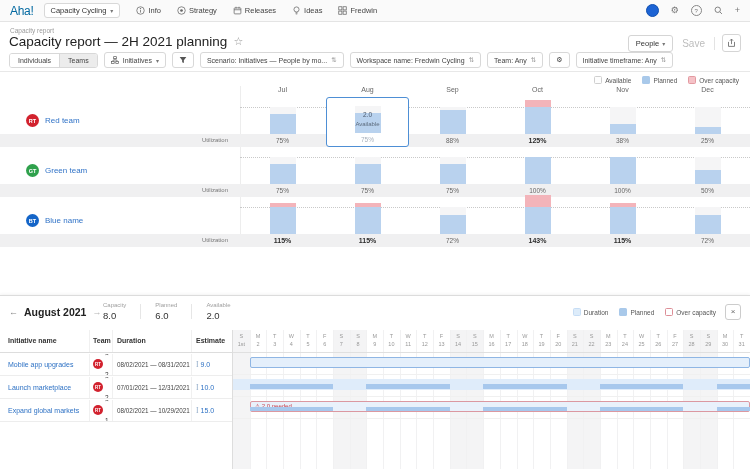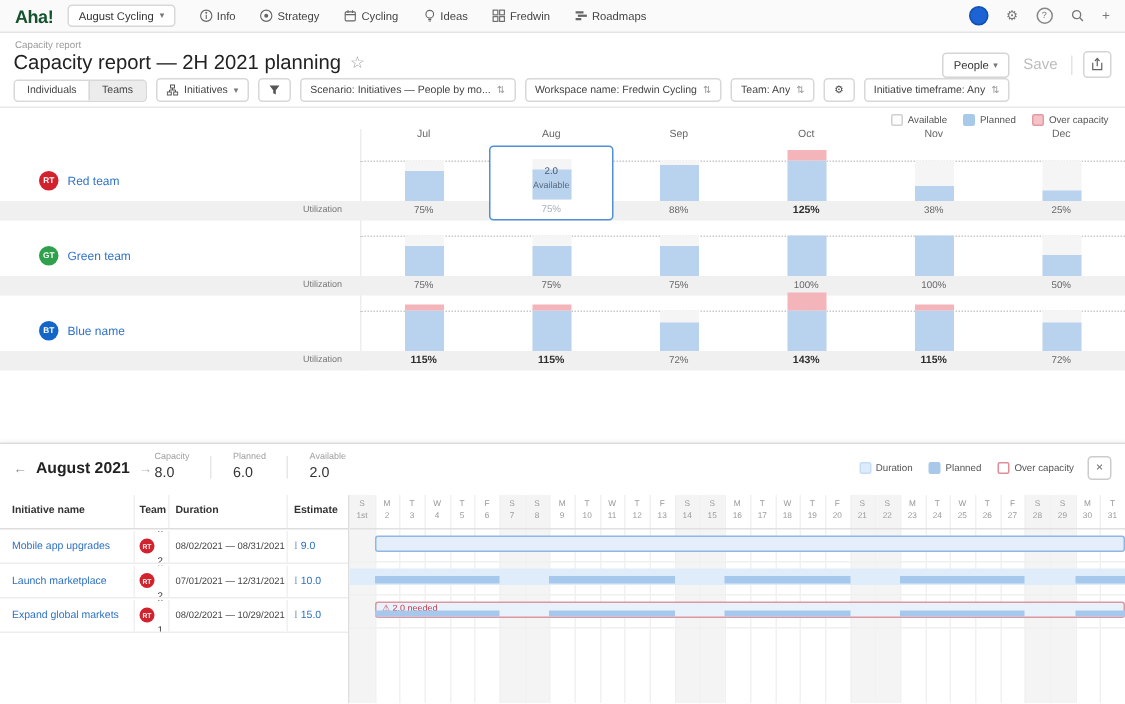--- a/index.html
+++ b/index.html
@@ -2,21 +2,21 @@
 <html><head>
 <meta charset="utf-8">
 <style>
   html,body{margin:0;padding:0}
   body{width:750px;height:469px;overflow:hidden;background:#fff;position:relative;
        font-family:"Liberation Sans","DejaVu Sans",sans-serif;color:#333;-webkit-font-smoothing:antialiased}
   svg{display:block}
   
   .topnav{position:absolute;top:0;left:0;right:0;height:22px;background:#fafafa;border-bottom:1px solid #e4e4e4;
           display:flex;align-items:center;padding:0 10px;box-sizing:border-box;gap:2px}
-  .logo{color:#14532d;font-weight:bold;font-size:12px;margin-right:8px;letter-spacing:-.3px}
+  .logo{color:#0369a1;font-weight:normal;font-size:12px;margin-right:8px;letter-spacing:-.3px}
   .ws-btn{display:flex;align-items:center;gap:4px;background:#fff;border:1px solid #d8d8d8;border-radius:3px;
           font-size:7.5px;padding:2px 6px;color:#333;margin-right:6px}
   .caret{font-size:6px;color:#777}
   .nav-item{display:flex;align-items:center;gap:3px;font-size:7.5px;color:#444;padding:0 8px;height:22px}
   .topnav-right{margin-left:auto;display:flex;align-items:center;gap:12px}
   .avatar-sm{width:11px;height:11px;border-radius:50%;background:#1c63d4;border:1px solid #0f4fb0}
   .glyph-btn{color:#777;font-size:9px;line-height:1}
   .help-circ{width:9px;height:9px;border:1px solid #888;border-radius:50%;font-size:6px;color:#777;
              display:flex;align-items:center;justify-content:center}
   
@@ -124,21 +124,21 @@
   .gbar.over{background:#e9f1fb;border:1px solid #db98a1}
   .pseg{position:absolute;background:#a7c8ed;z-index:3}
   .warn{font-size:6px;color:#c43d4b;line-height:9px;padding-left:4px;white-space:nowrap;display:block}
 </style>
 </head>
 <body>
 
 <div class="topnav">
   <span class="logo">Aha!</span>
   <span class="ws-btn">
-    <span>August Cycling</span>
+    <span>Capacity Cycling</span>
     <span class="caret">▾</span>
   </span>
   <span id="nav-items" style="display:flex">
       <span class="nav-item">
         <span>
           <svg width="9" height="9" viewBox="0 0 12 12">
             <circle cx="6" cy="6" r="5" fill="none" stroke="#666"></circle>
             <line x1="6" y1="5.2" x2="6" y2="8.8" stroke="#666"></line>
             <circle cx="6" cy="3.4" r="0.9" fill="#666"></circle>
           </svg>
@@ -156,21 +156,21 @@
       </span>
       <span class="nav-item">
         <span>
           <svg width="9" height="9" viewBox="0 0 12 12">
             <rect x="1.5" y="2.5" width="9" height="8" rx="1" fill="none" stroke="#666"></rect>
             <line x1="1.5" y1="5" x2="10.5" y2="5" stroke="#666"></line>
             <line x1="4" y1="1" x2="4" y2="3.5" stroke="#666"></line>
             <line x1="8" y1="1" x2="8" y2="3.5" stroke="#666"></line>
           </svg>
         </span>
-        <span>Cycling</span>
+        <span>Releases</span>
       </span>
       <span class="nav-item">
         <span>
           <svg width="9" height="9" viewBox="0 0 12 12">
             <circle cx="6" cy="4.6" r="3.4" fill="none" stroke="#666"></circle>
             <rect x="4.6" y="8.6" width="2.8" height="1.2" fill="#666"></rect>
             <rect x="5" y="10.2" width="2" height="0.9" fill="#666"></rect>
           </svg>
         </span>
         <span>Ideas</span>
@@ -178,30 +178,20 @@
       <span class="nav-item">
         <span>
           <svg width="9" height="9" viewBox="0 0 12 12">
             <rect x="1" y="1" width="4.2" height="4.2" fill="none" stroke="#666"></rect>
             <rect x="6.8" y="1" width="4.2" height="4.2" fill="none" stroke="#666"></rect>
             <rect x="1" y="6.8" width="4.2" height="4.2" fill="none" stroke="#666"></rect>
             <rect x="6.8" y="6.8" width="4.2" height="4.2" fill="none" stroke="#666"></rect>
           </svg>
         </span>
         <span>Fredwin</span>
-      </span>
-      <span class="nav-item">
-        <span>
-          <svg width="9" height="9" viewBox="0 0 12 12">
-            <rect x="1" y="2" width="7" height="2" fill="#666"></rect>
-            <rect x="3" y="5" width="8" height="2" fill="#666"></rect>
-            <rect x="1" y="8" width="5" height="2" fill="#666"></rect>
-          </svg>
-        </span>
-        <span>Roadmaps</span>
       </span>
     </span>
   <span class="topnav-right">
     <span class="avatar-sm"></span>
     <span class="glyph-btn">⚙</span>
     <span class="help-circ">?</span>
     <span class="glyph-btn">
       <svg width="9" height="9" viewBox="0 0 12 12">
           <circle cx="5" cy="5" r="3.6" fill="none" stroke="#777" stroke-width="1.2"></circle>
           <line x1="7.8" y1="7.8" x2="10.6" y2="10.6" stroke="#777" stroke-width="1.2"></line>

